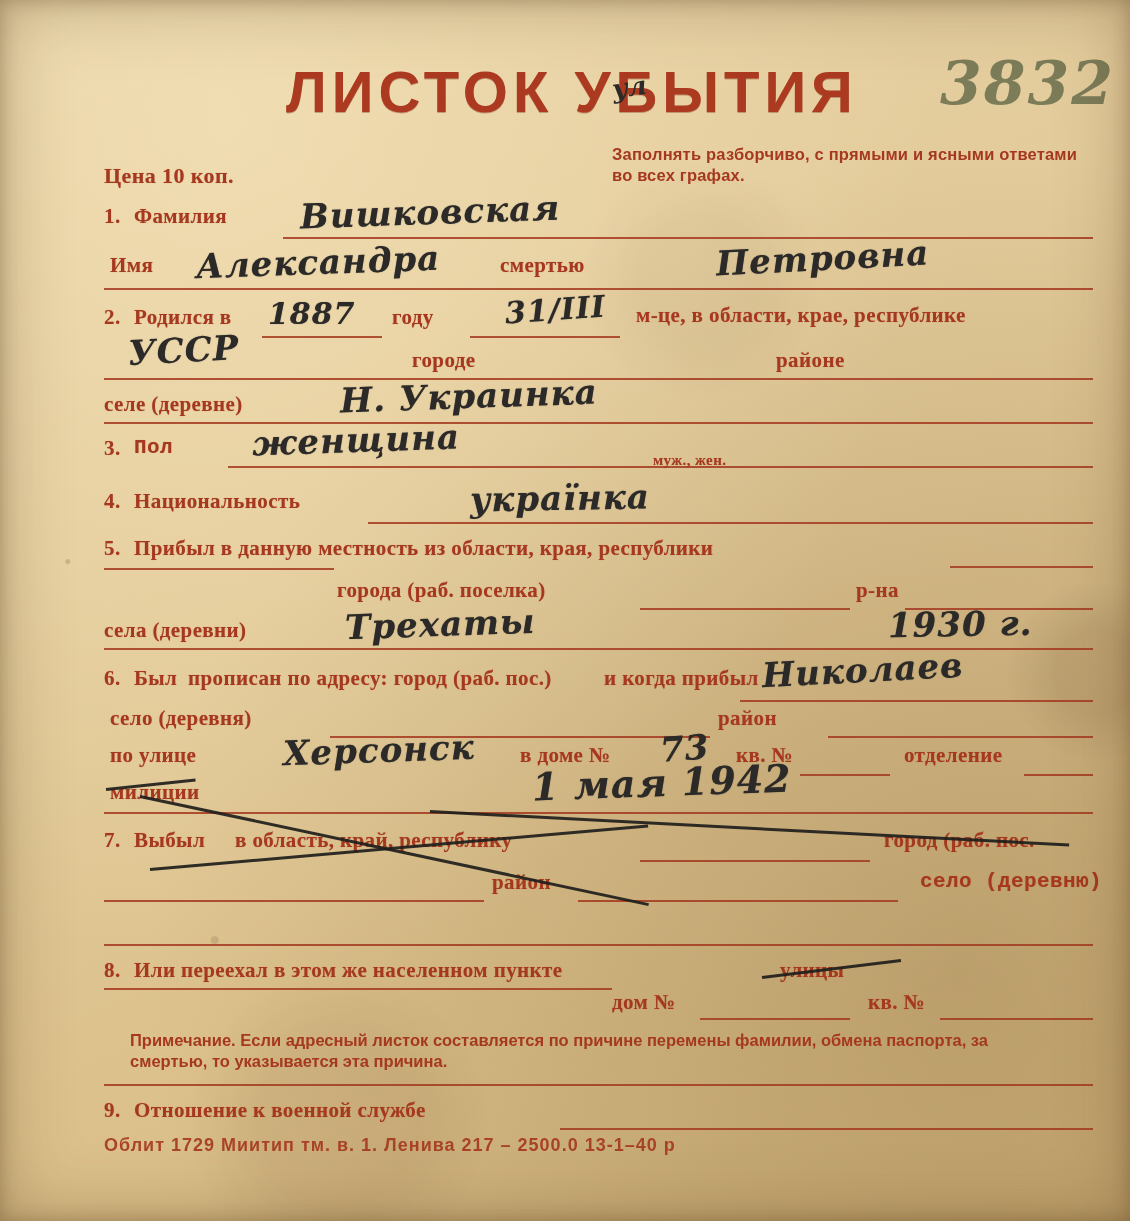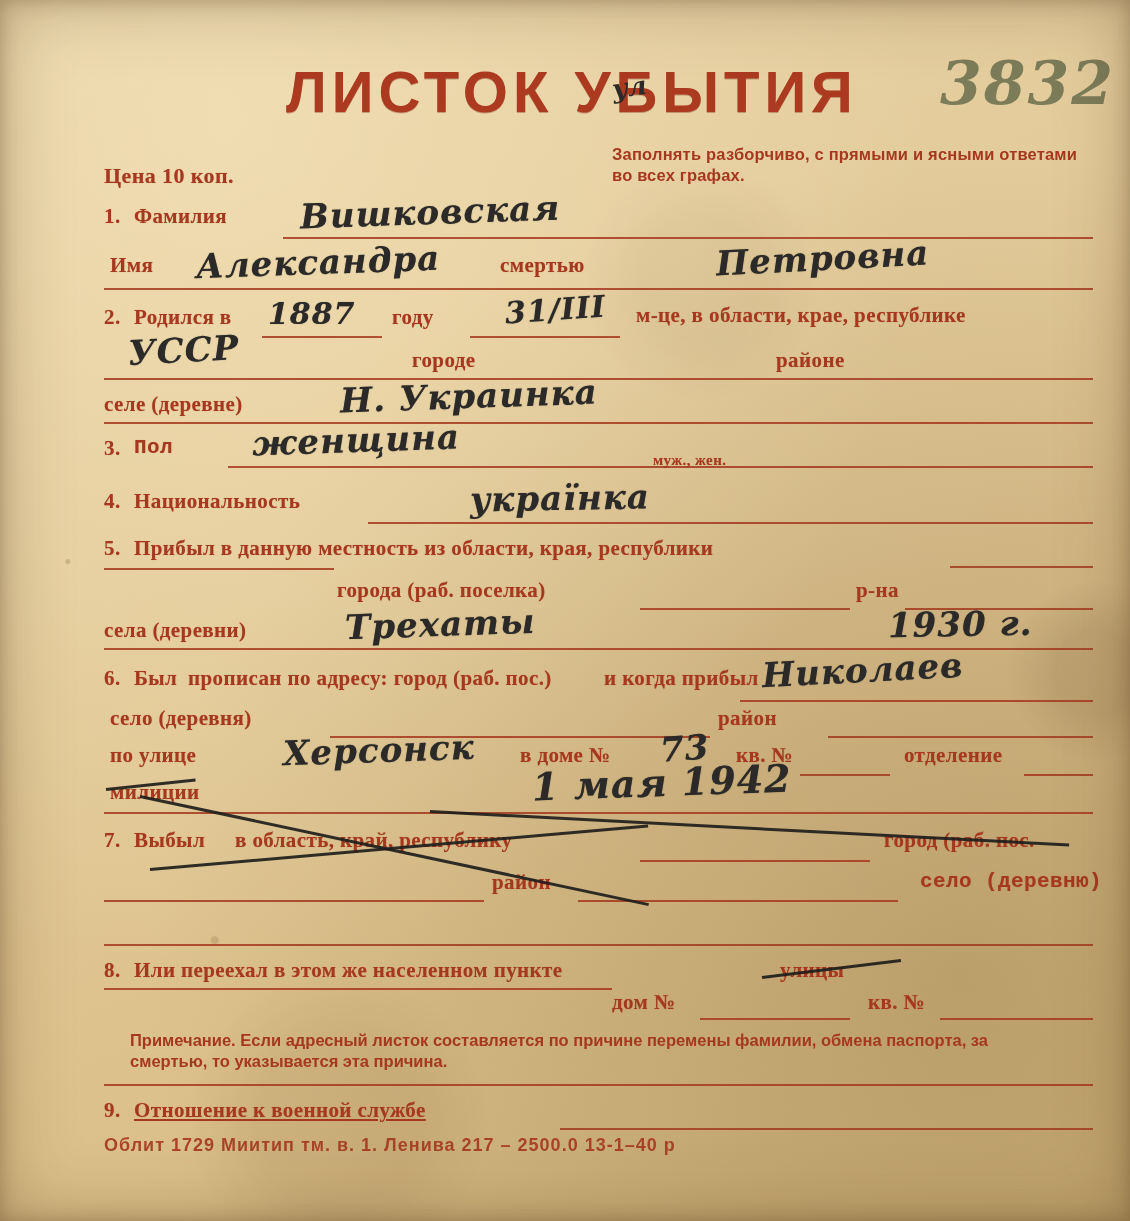--- a/index.html
+++ b/index.html
@@ -275,20 +275,20 @@
     <div class="rule" style="left:700px; top:1018px; width:150px;"></div>
     <div class="rule" style="left:940px; top:1018px; width:153px;"></div>
 
     <div class="note-bottom">
       <span>Примечание.</span>
       <span>Если адресный листок составляется по причине перемены фамилии, обмена паспорта, за смертью, то указывается эта причина.</span>
     </div>
     <div class="rule" style="left:104px; top:1084px; width:989px;"></div>
 
     <div class="p lbl" style="left:104px; top:1098px;">9.</div>
-    <div class="p lbl" style="left:134px; top:1098px;text-decoration:underline;">Отношение к военной службе</div>
+    <div class="p lbl" style="left:134px; top:1098px;">Отношение к военной службе</div>
     <div class="rule" style="left:560px; top:1128px; width:533px;"></div>
 
     <div class="footer">Облит 1729   Миитип тм. в. 1. Ленива   217 – 2500.0 13-1–40 р</div>
   </div>
 
   <div class="edge"></div>
 </div>
 
 </body></html>

